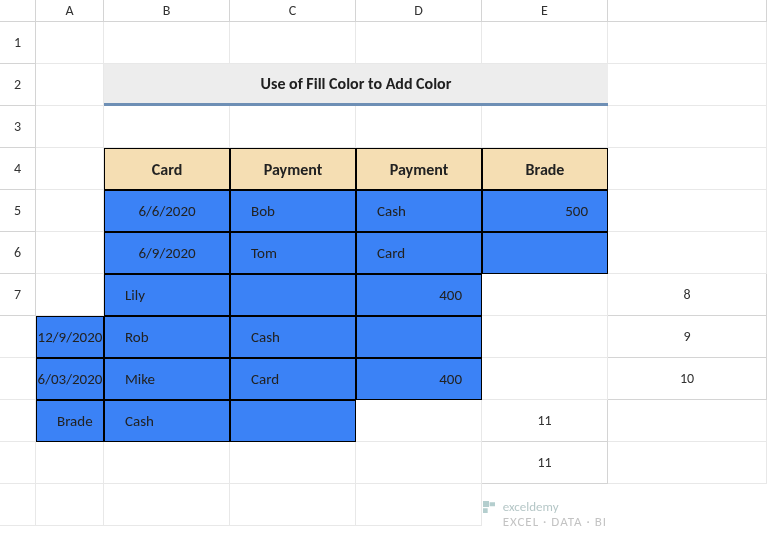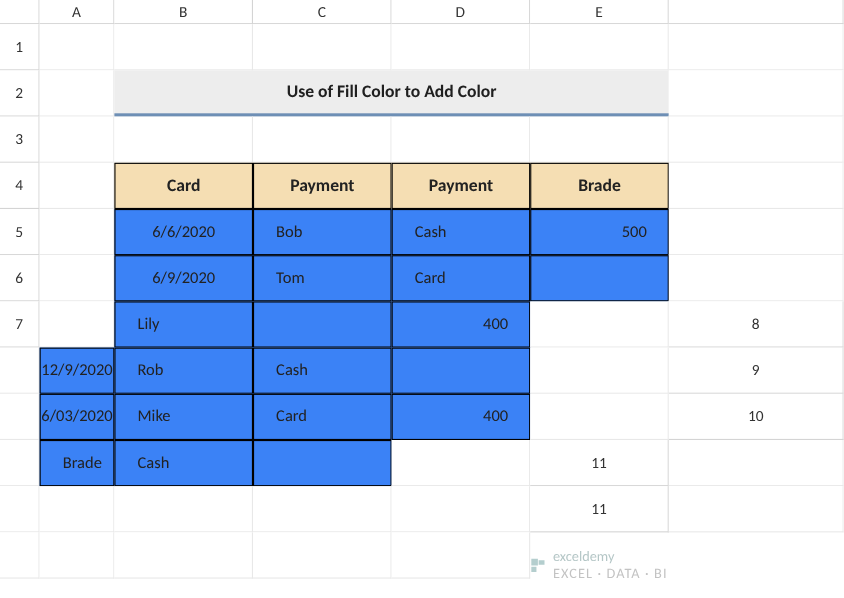--- a/index.html
+++ b/index.html
@@ -88,21 +88,20 @@
     }
     .left {
       justify-content: flex-start;
       padding-left: 20px;
     }
     .watermark {
       position: absolute;
       bottom: 15px;
       right: 160px;
       display: flex;
-      align-items: center;
       gap: 6px;
       opacity: 0.5;
       font-size: 13px;
       color: #6b8e8e;
     }
     .watermark-icon {
       width: 16px;
       height: 16px;
     }
     .watermark-sub {

